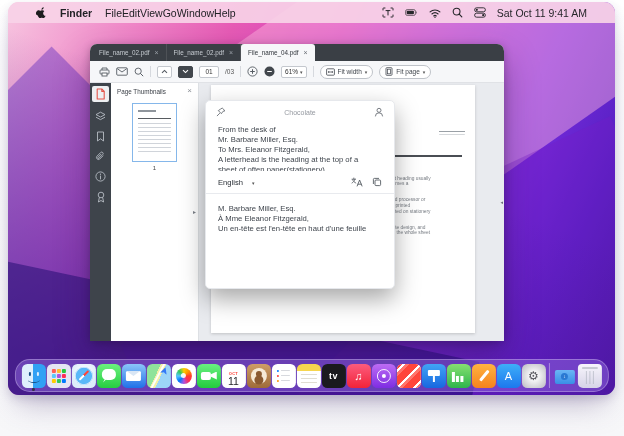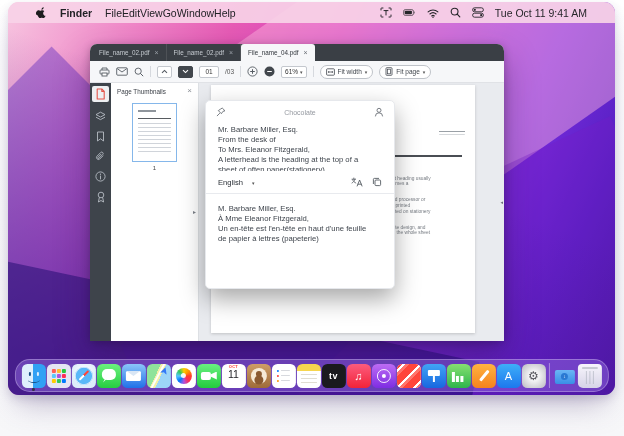--- a/index.html
+++ b/index.html
@@ -113,21 +113,21 @@
   .i-mail::after{content:"";position:absolute;left:4.5px;top:7px;width:15px;height:10px;background:#d9e6f4;clip-path:polygon(0 0,100% 0,50% 55%);}
   .i-maps{background:linear-gradient(115deg,#8fe39b 0 40%,#f5eea6 40% 55%,#9cd4f7 55%);overflow:hidden;}
   .i-maps::before{content:"";position:absolute;left:10px;top:-4px;width:2px;height:32px;background:rgba(255,255,255,.95);transform:rotate(28deg);}
   .i-maps::after{content:"";position:absolute;right:3px;top:3px;width:7px;height:7px;background:#3478f6;clip-path:polygon(50% 0,100% 100%,50% 75%,0 100%);transform:rotate(18deg);}
   .i-photos{background:#fff;}
   .i-photos::before{content:"";position:absolute;inset:4px;border-radius:50%;background:conic-gradient(#ffcc00,#ff9500,#ff3b30,#ff2d55,#af52de,#007aff,#5ac8fa,#34c759,#ffcc00);}
   .i-photos::after{content:"";position:absolute;inset:9.5px;border-radius:50%;background:rgba(255,255,255,.92);}
   .i-facetime{background:linear-gradient(180deg,#69f080,#23cc3e);}
   .i-facetime::before{content:"";position:absolute;left:4px;top:8px;width:10px;height:8px;background:#fff;border-radius:2px;}
   .i-facetime::after{content:"";position:absolute;right:3.5px;top:8px;width:6px;height:8px;background:#fff;clip-path:polygon(100% 0,100% 100%,0 65%,0 35%);}
-  .i-calendar{background:#fff;display:flex;flex-direction:column;align-items:center;justify-content:flex-start;}
+  .i-calendar{background:#fff;display:flex;flex-direction:column;align-items:center;justify-content:flex-end;}
   .cal-month{font-size:4px;font-weight:700;color:#ff3b30;letter-spacing:.3px;line-height:1;margin-top:1px;}
   .cal-day{font-size:10.5px;color:#26262a;line-height:1.05;font-weight:300;}
   .i-contacts{background:linear-gradient(180deg,#cf9d66,#9e6b39);overflow:hidden;}
   .i-contacts::before{content:"";position:absolute;inset:4px;border-radius:50%;background:#f6ead6;}
   .i-contacts::after{content:"";position:absolute;left:9px;top:7px;width:6px;height:6px;border-radius:50%;background:#8a5a30;box-shadow:0 6px 0 1.5px #8a5a30;}
   .i-reminders{background:#fff;}
   .i-reminders::before{content:"";position:absolute;left:5px;top:6px;width:2.6px;height:2.6px;border-radius:50%;background:#007aff;box-shadow:0 5px 0 #ff3b30,0 10px 0 #ff9500;}
   .i-reminders::after{content:"";position:absolute;left:9.5px;top:6.6px;width:9px;height:1.4px;border-radius:1px;background:#d7d9de;box-shadow:0 5px 0 #d7d9de,0 10px 0 #d7d9de;}
   .i-notes{background:linear-gradient(180deg,#f7d64e 0 6.5px,#fff 6.5px);}
   .i-notes::before{content:"";position:absolute;left:4px;top:10px;width:16px;height:1.2px;background:#e0ddd2;box-shadow:0 4px 0 #e0ddd2,0 8px 0 #e0ddd2;}
@@ -217,21 +217,21 @@
             </svg>
           </span>
       <span class="st">
             <svg width="12" height="11" viewBox="0 0 12 11">
               <rect x=".6" y=".8" width="10.8" height="4" rx="2" fill="none" stroke="currentColor" stroke-width=".9"></rect>
               <circle cx="2.8" cy="2.8" r="1.1" fill="currentColor"></circle>
               <rect x=".6" y="6.2" width="10.8" height="4" rx="2" fill="none" stroke="currentColor" stroke-width=".9"></rect>
               <circle cx="9.2" cy="8.2" r="1.1" fill="currentColor"></circle>
             </svg>
           </span>
-      <span class="clock">Tue Oct 11 9:41 AM</span>
+      <span class="clock">Sat Oct 11 9:41 AM</span>
     </span>
   </div>
 
   <div class="window">
     <div class="tabbar">
 
         <div class="tab">
           <span class="tab-label">File_name_02.pdf</span>
           <span class="tab-close"></span>
         </div>
@@ -398,22 +398,22 @@
       <span class="popup-title">Chocolate</span>
       <span>
             <svg width="10" height="10" viewBox="0 0 10 10" fill="none" stroke="currentColor" stroke-width=".9">
               <circle cx="5" cy="3.3" r="2"></circle>
               <path d="M1.4 9.4a3.6 3.6 0 0 1 7.2 0"></path>
             </svg>
           </span>
     </div>
     <div class="trans-block">
 
-    <div class="src-line">Mr. Barbare Miller, Esq.</div>
-          <div class="src-line">From the desk of</div>
+    <div class="src-line">From the desk of</div>
+          <div class="src-line">Mr. Barbare Miller, Esq.</div>
           <div class="src-line">To Mrs. Eleanor Fitzgerald,</div>
           <div class="src-line">A letterhead is the heading at the top of a</div>
           <div class="src-line">sheet of often paper(stationery)</div>
         </div>
     <div class="lang-row">
       <span class="lang-label">
             <span>English</span>
             <span class="caret"></span>
           </span>
       <span class="row-icons">
@@ -430,21 +430,20 @@
               </svg>
             </span>
       </span>
     </div>
     <div class="pp-divider"></div>
     <div class="trans-block fr-block">
 
           <div class="tgt-line">M. Barbare Miller, Esq.</div>
           <div class="tgt-line">À Mme Eleanor Fitzgerald,</div>
           <div class="tgt-line">Un en-tête est l'en-tête en haut d'une feuille</div>
-          <div class="tgt-line">de papier à lettres (papeterie)</div>
         </div>
   </div>
 
   <div class="dock">
 
   <div class="dock-item i-finder">
           <span class="run-dot"></span>
         </div>
         <div class="dock-item i-launchpad"></div>
         <div class="dock-item i-safari"></div>

